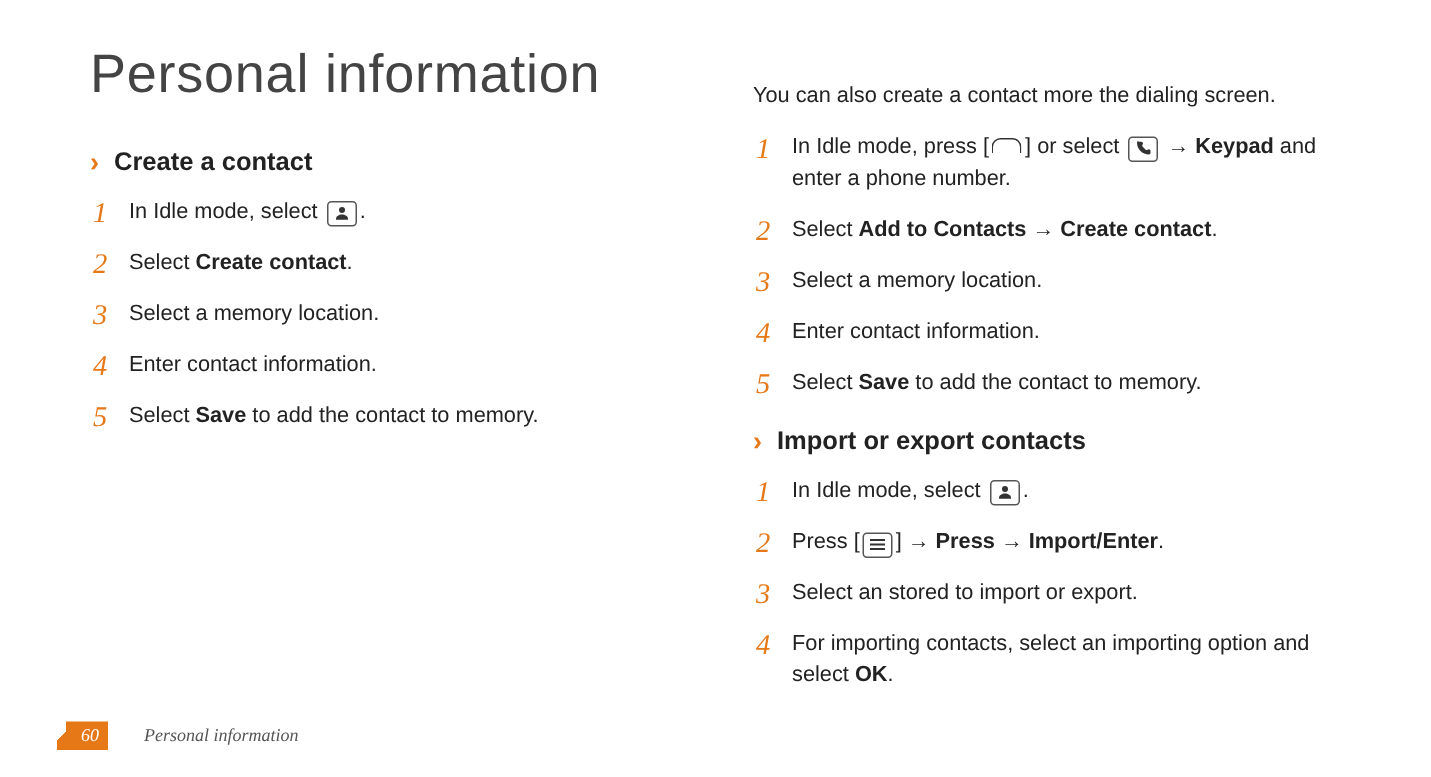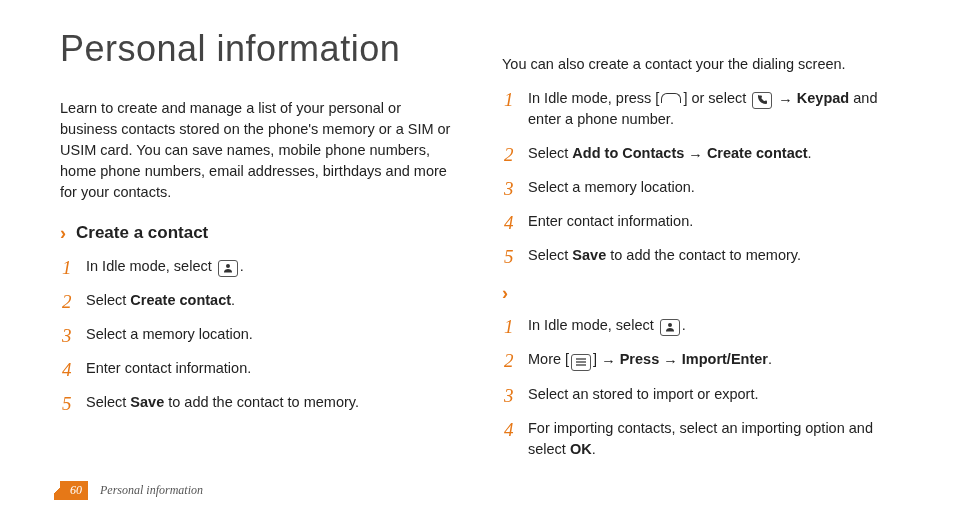--- a/index.html
+++ b/index.html
@@ -117,25 +117,25 @@
     vertical-align: -2px;
     width: 20px;
     height: 10px;
     border: 1.5px solid #333;
     border-bottom: none;
     border-radius: 6px 6px 0 0;
     margin: 0 2px 2px 2px;
   }
   .footer {
     position: absolute;
-    left: 60px;
+    left: 44px;
     bottom: 18px;
     display: flex;
     align-items: center;
-    gap: 12px;
+    gap: 24px;
   }
   .page-badge {
     background: #e67817;
     color: #fff;
     font-size: 12px;
     font-style: italic;
     padding: 2px 6px 2px 10px;
     position: relative;
     font-family: Georgia, serif;
   }
@@ -156,21 +156,20 @@
   }
 </style>
 </head>
 <body>
 
 <div class="columns">
 
   <div class="col">
     <h1 class="page-title">Personal information</h1>
 
-    <p class="intro">Learn to create and manage a list of your personal or business contacts stored on the phone's memory or a SIM or USIM card. You can save names, mobile phone numbers, home phone numbers, email addresses, birthdays and more for your contacts.</p>
 
     <div class="sub-heading">
       <span class="chev">›</span>
       <span class="txt">Create a contact</span>
     </div>
 
     <ol class="steps">
       <li>
         <span>In Idle mode, select </span><span class="icon contact">
             <svg viewBox="0 0 24 24" fill="#333">
@@ -184,21 +183,21 @@
       </li>
       <li>Select a memory location.</li>
       <li>Enter contact information.</li>
       <li>
         <span>Select </span><span class="bold">Save</span><span> to add the contact to memory.</span>
       </li>
     </ol>
   </div>
 
   <div class="col" style="padding-top:26px;">
-    <p class="lead">You can also create a contact your the dialing screen.</p>
+    <p class="lead">You can also create a contact more the dialing screen.</p>
 
     <ol class="steps">
       <li>
         <span>In Idle mode, press [</span><span class="key-call"></span><span>] or select </span><span class="icon phone">
             <svg viewBox="0 0 24 24" fill="#333">
               <path d="M6 2c-1 0-2 1-2 2 0 9 7 16 16 16 1 0 2-1 2-2v-3c0-1-1-2-2-2l-3 1c-1 0-1 0-2-1l-3-3c-1-1-1-1-1-2l1-3c0-1-1-2-2-2H6z"></path>
             </svg>
           </span><span> → </span><span class="bold">Keypad</span><span> and enter a phone number.</span>
       </li>
       <li>
@@ -206,33 +205,34 @@
       </li>
       <li>Select a memory location.</li>
       <li>Enter contact information.</li>
       <li>
         <span>Select </span><span class="bold">Save</span><span> to add the contact to memory.</span>
       </li>
     </ol>
 
     <div class="sub-heading">
       <span class="chev">›</span>
+      <span class="txt">Import or export contacts</span>
     </div>
 
     <ol class="steps">
       <li>
         <span>In Idle mode, select </span><span class="icon contact">
             <svg viewBox="0 0 24 24" fill="#333">
               <circle cx="12" cy="8" r="4"></circle>
               <path d="M4 20c0-4 4-6 8-6s8 2 8 6v1H4z"></path>
             </svg>
           </span><span>.</span>
       </li>
       <li>
-        <span>More [</span><span class="icon menu">
+        <span>Press [</span><span class="icon menu">
             <svg viewBox="0 0 24 18" fill="none" stroke="#333" stroke-width="2.5">
               <line x1="2" y1="3" x2="22" y2="3"></line>
               <line x1="2" y1="9" x2="22" y2="9"></line>
               <line x1="2" y1="15" x2="22" y2="15"></line>
             </svg>
           </span><span>] → </span><span class="bold">Press</span><span> → </span><span class="bold">Import/Enter</span><span>.</span>
       </li>
       <li>Select an stored to import or export.</li>
       <li>
         <span>For importing contacts, select an importing option and select </span><span class="bold">OK</span><span>.</span>

